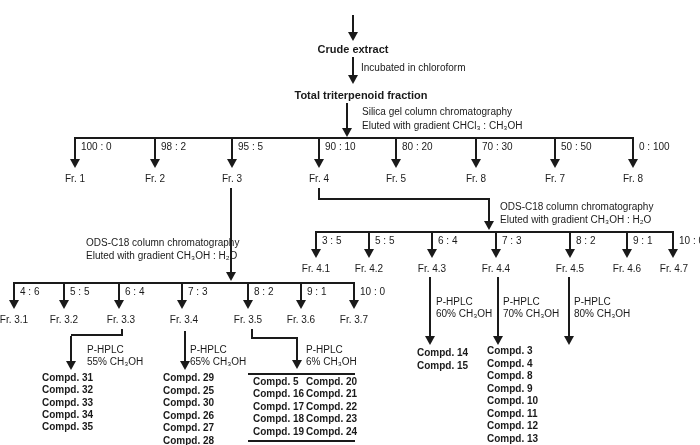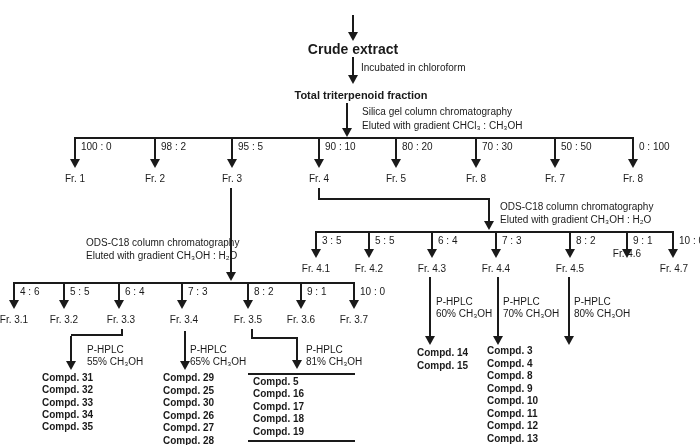--- a/index.html
+++ b/index.html
@@ -20,21 +20,21 @@
   .list { position:absolute; font-weight:bold; font-size:10px; white-space:nowrap; }
 </style>
 </head>
 <body>
 
 <div id="fig">
 
   <div class="v" style="left:352px; top:15px; height:18px"></div>
   <div class="ah" style="left:348px; top:32px"></div>
 
-  <div class="t b c" style="left:353px; top:44px; font-size:14px">Crude extract</div>
+  <div class="t b c" style="left:353px; top:44px; font-size:11px">Crude extract</div>
   <div class="v" style="left:352px; top:57px; height:19px"></div>
   <div class="ah" style="left:348px; top:75px"></div>
   <div class="t" style="left:361px; top:62px">Incubated in chloroform</div>
 
   <div class="t b c" style="left:361px; top:90px; font-size:11px">Total triterpenoid fraction</div>
   <div class="v" style="left:346px; top:103px; height:26px"></div>
   <div class="ah" style="left:342px; top:128px"></div>
   <div class="t" style="left:362px; top:120px">Eluted with gradient CHCl₃ : CH₃OH</div>
   <div class="t" style="left:362px; top:106px">Silica gel column chromatography</div>
 
@@ -115,21 +115,21 @@
   <div class="t c" style="left:496px; top:263px">Fr. 4.4</div>
 
   <div class="v" style="left:569px; top:231px; height:18px"></div>
   <div class="ah" style="left:565px; top:249px"></div>
   <div class="t" style="left:576px; top:235px">8 : 2</div>
   <div class="t c" style="left:570px; top:263px">Fr. 4.5</div>
 
   <div class="v" style="left:626px; top:231px; height:18px"></div>
   <div class="ah" style="left:622px; top:249px"></div>
   <div class="t" style="left:633px; top:235px">9 : 1</div>
-  <div class="t c" style="left:627px; top:248px">Fr. 4.6</div>
+  <div class="t c" style="left:627px; top:263px">Fr. 4.6</div>
 
   <div class="v" style="left:672px; top:231px; height:18px"></div>
   <div class="ah" style="left:668px; top:249px"></div>
   <div class="t" style="left:679px; top:235px">10 : 0</div>
   <div class="t c" style="left:674px; top:263px">Fr. 4.7</div>
 
   <div class="h" style="left:13px; top:282px; width:342px"></div>
 
   <div class="v" style="left:13px; top:282px; height:18px"></div>
   <div class="ah" style="left:9px; top:300px"></div>
@@ -191,28 +191,35 @@
     <div>Compd. 26</div>
     <div>Compd. 27</div>
     <div>Compd. 28</div>
   </div>
 
   <div class="v" style="left:251px; top:329px; height:10px"></div>
   <div class="h" style="left:251px; top:337px; width:47px"></div>
   <div class="v" style="left:296px; top:337px; height:24px"></div>
   <div class="ah" style="left:292px; top:360px"></div>
   <div class="t" style="left:306px; top:344px">P-HPLC</div>
-  <div class="t" style="left:306px; top:356px">81% CH₃OH</div>
+  <div class="t" style="left:306px; top:356px">6% CH₃OH</div>
   <div class="rule" style="left:248px; top:373px; width:107px"></div>
   <div class="list" style="left:253px; top:376px; line-height:12.4px">
     <div>Compd. 5</div>
     <div>Compd. 16</div>
     <div>Compd. 17</div>
     <div>Compd. 18</div>
     <div>Compd. 19</div>
+  </div>
+  <div class="list" style="left:306px; top:376px; line-height:12.4px">
+    <div>Compd. 20</div>
+    <div>Compd. 21</div>
+    <div>Compd. 22</div>
+    <div>Compd. 23</div>
+    <div>Compd. 24</div>
   </div>
   <div class="rule" style="left:248px; top:440px; width:107px"></div>
 
   <div class="v" style="left:429px; top:277px; height:60px"></div>
   <div class="ah" style="left:425px; top:336px"></div>
   <div class="t" style="left:436px; top:296px">P-HPLC</div>
   <div class="t" style="left:436px; top:308px">60% CH₃OH</div>
   <div class="list" style="left:417px; top:346px; line-height:13px">
     <div>Compd. 14</div>
     <div>Compd. 15</div>

